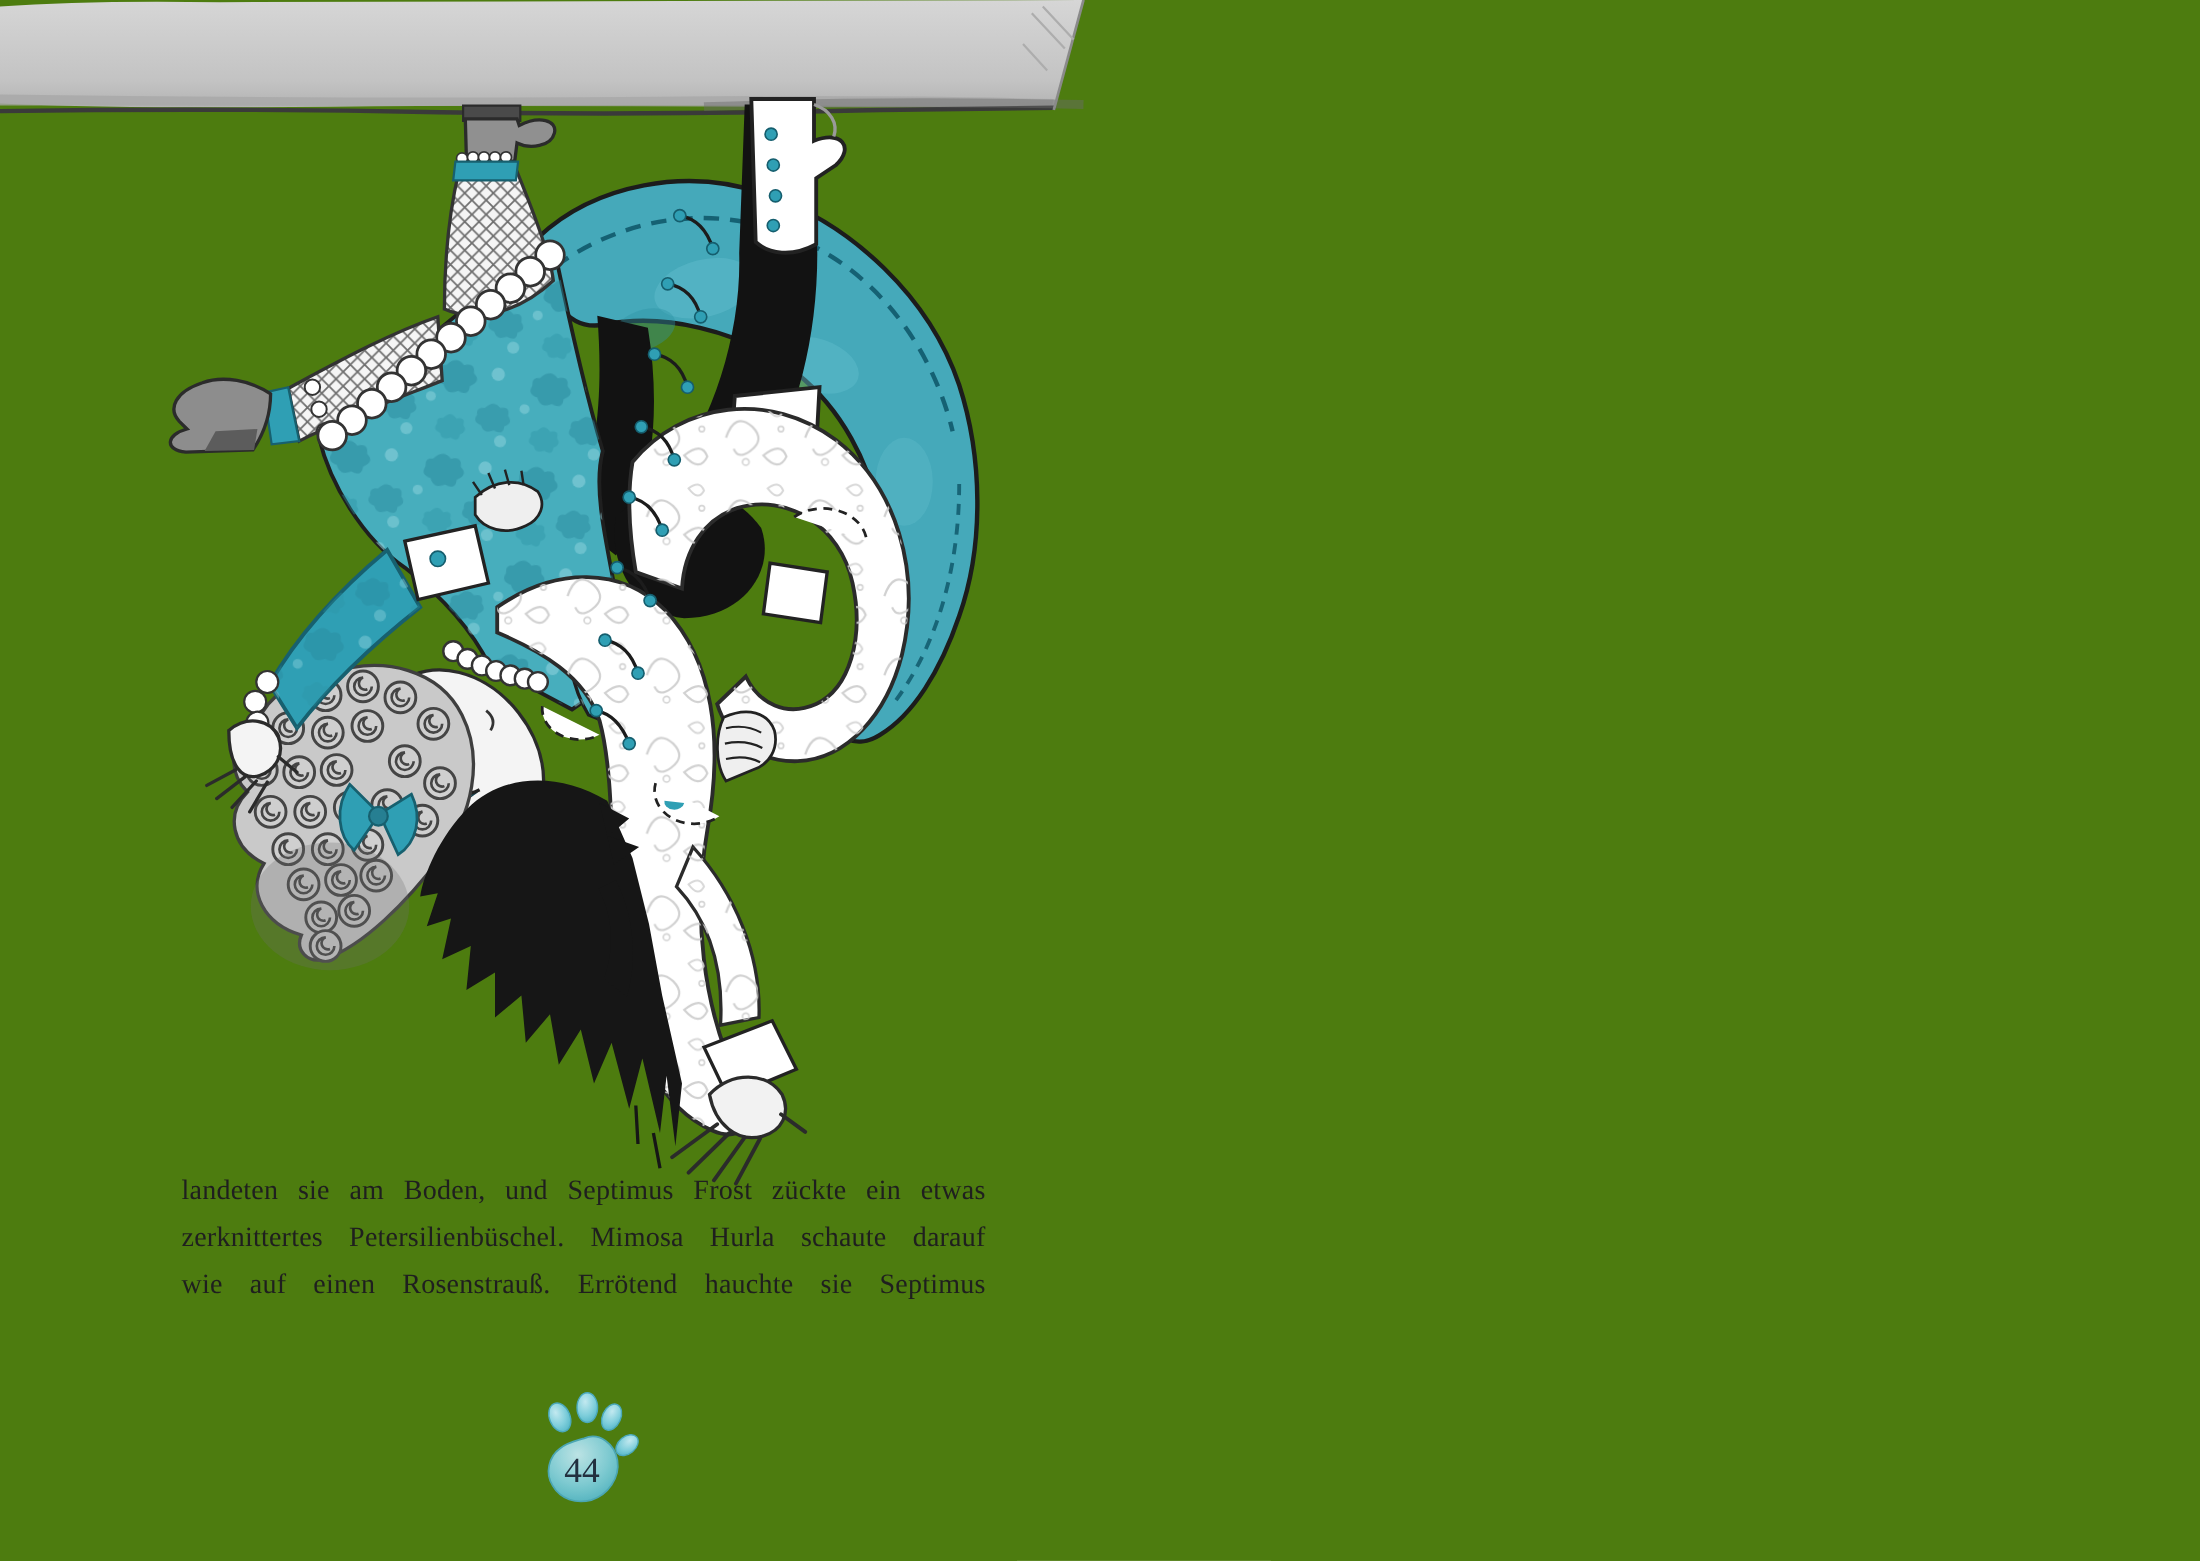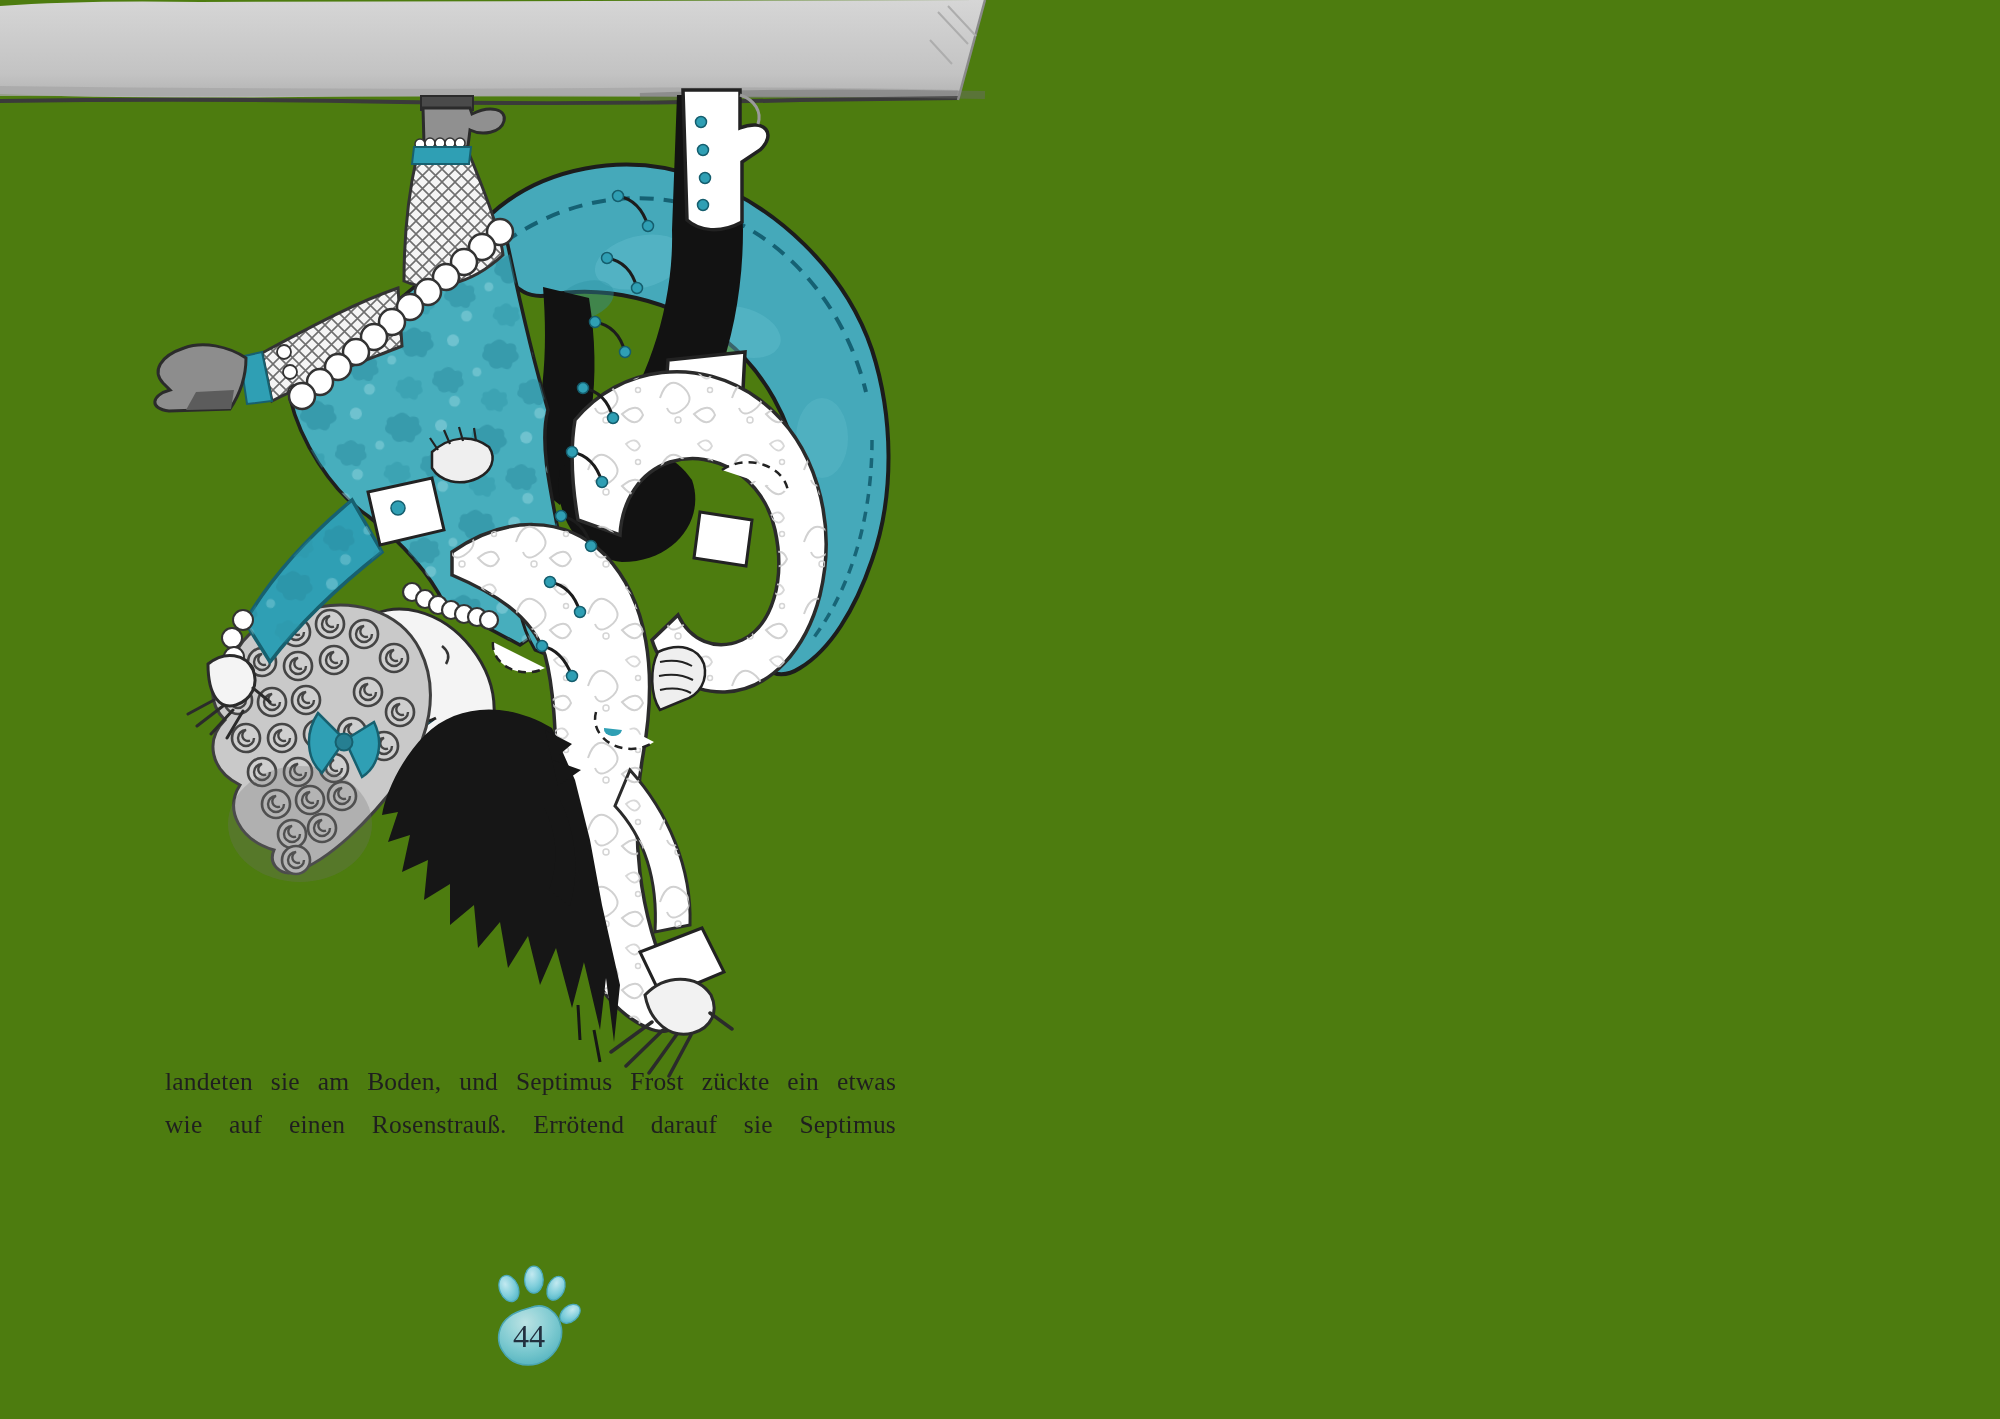--- a/index.html
+++ b/index.html
@@ -317,21 +317,22 @@
       <path d="M640,952 L702,928 L724,972 L662,998 Z" fill="#ffffff" stroke="#222" stroke-width="3"></path>
       <g>
         <path d="M645,995 C665,974 697,974 711,995 C719,1012 711,1028 693,1033 C670,1039 650,1022 645,995 Z" fill="#f2f2f2" stroke="#2b2b2b" stroke-width="3"></path>
         <path d="M652,1022 L611,1052 M663,1030 L626,1066 M677,1034 L649,1073 M691,1035 L669,1076 M710,1013 L732,1029" fill="none" stroke="#2b2b2b" stroke-width="3.5" stroke-linecap="round"></path>
       </g>
     </g>
   </svg>
 
   <div class="textblock" id="text-left">
       <div class="line j">landeten sie am Boden, und Septimus Frost zückte ein etwas</div>
-      <div class="line j">wie auf einen Rosenstrauß. Errötend darauf sie Septimus</div>
+      <div class="line j">zerknittertes Petersilienbüschel. Mimosa Hurla schaute darauf</div>
+      <div class="line j">wie auf einen Rosenstrauß. Errötend hauchte sie Septimus</div>
     </div>
 
   <svg class="paw" id="paw-44" viewBox="0 0 100 110">
     <g transform="rotate(6 50 60)">
       <path d="M50,42 C63,35 77,44 81,58 C85,73 76,89 62,95 C49,100 35,97 27,86 C19,76 21,61 30,53 C36,47 43,45 50,42 Z" fill="url(#pg44)" stroke="#4ba9bc" stroke-width="1.5" opacity="0.95"></path>
       <ellipse cx="27" cy="26" rx="9" ry="13" transform="rotate(-28 27 26)" fill="url(#pg44)" stroke="#4ba9bc" stroke-width="1.2"></ellipse>
       <ellipse cx="50" cy="15" rx="9" ry="13" transform="rotate(-6 50 15)" fill="url(#pg44)" stroke="#4ba9bc" stroke-width="1.2"></ellipse>
       <ellipse cx="72" cy="21" rx="8" ry="12" transform="rotate(18 72 21)" fill="url(#pg44)" stroke="#4ba9bc" stroke-width="1.2"></ellipse>
       <ellipse cx="88" cy="44" rx="7.5" ry="11" transform="rotate(44 88 44)" fill="url(#pg44)" stroke="#4ba9bc" stroke-width="1.2"></ellipse>
     </g>

